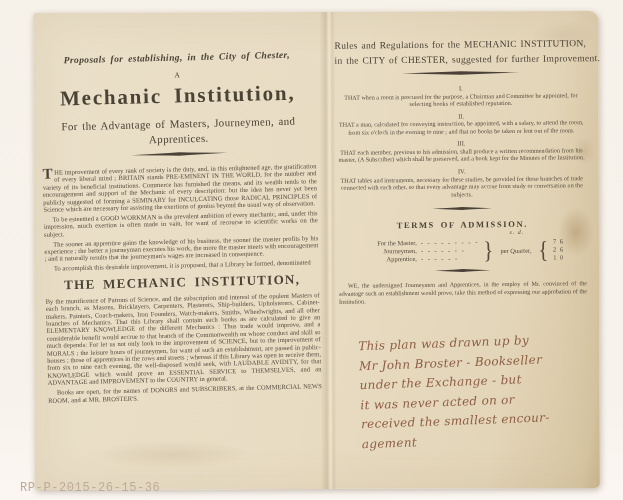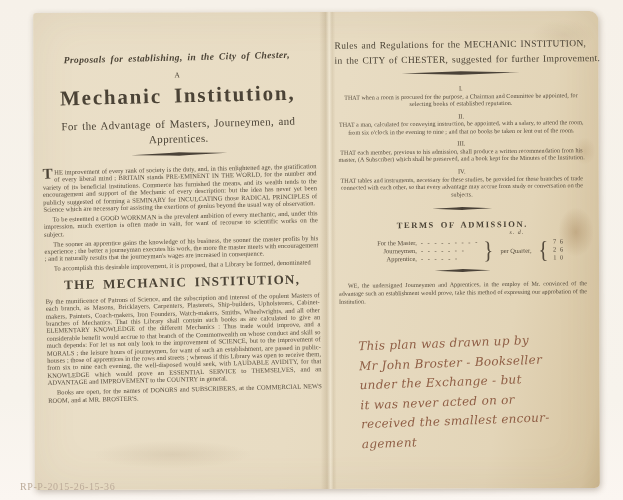--- a/index.html
+++ b/index.html
@@ -71,22 +71,22 @@
   .tt-sd{position:absolute;top:-2px;right:64px;font-style:italic;font-size:6px;letter-spacing:1px;}
 
   .pledge{font-size:6.1px;line-height:7.6px;text-align:justify;text-indent:9px;
           color:#554b3d;margin-top:5px;padding:0 2px;}
 
   .handnote{position:absolute;left:22px;top:296px;width:210px;
             font-family:"DejaVu Serif",serif;font-style:italic;font-size:12px;
             line-height:19.5px;color:#8e5d44;transform:rotate(-1.5deg);letter-spacing:.3px;}
   .handnote .hn-line{display:block;white-space:nowrap;}
 
-  .catalog{position:absolute;left:20px;top:481px;font-family:Liberation Serif, serif;
-           font-size:10px;letter-spacing:.6px;color:#bcab99;}
+  .catalog{position:absolute;left:20px;top:481px;font-family:Liberation Mono, monospace;
+           font-size:12px;letter-spacing:.6px;color:#bcab99;}
 </style>
 </head>
 <body>
 
 <div class="scan">
   <div class="paper">
 
     <div class="stain stain-1"></div>
     <div class="stain stain-2"></div>
     <div class="stain stain-3"></div>

